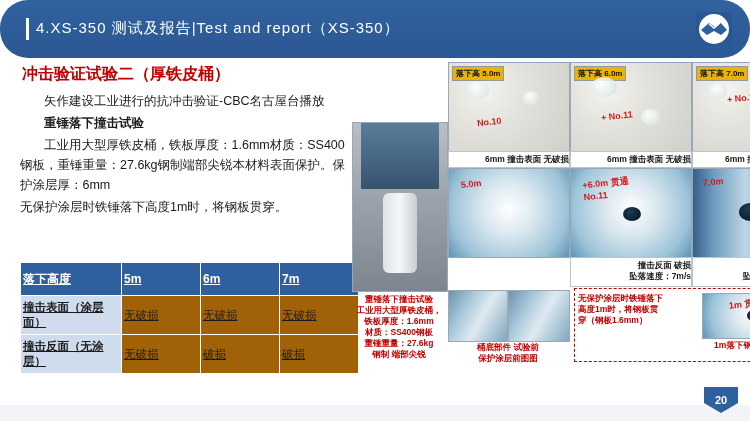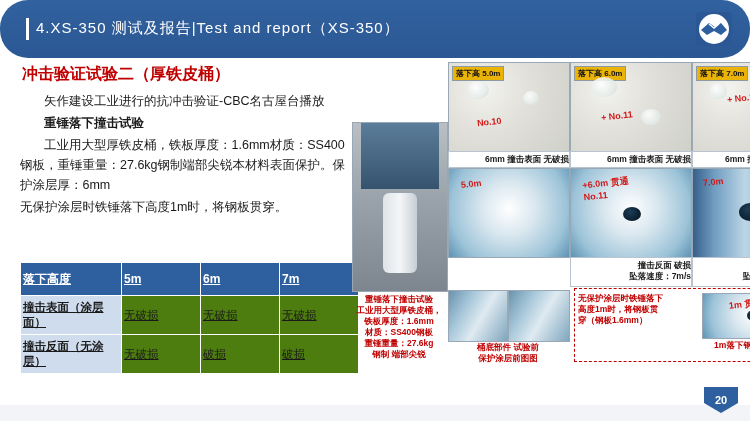--- a/index.html
+++ b/index.html
@@ -49,21 +49,21 @@
     border:1px solid #ffffff;
     font-size:11.5px;text-align:left;vertical-align:middle;
     padding:4px 2px;color:#1a1a1a;text-decoration:underline;
   }
   table.res tr.head td{
     background:#2e5f9e;color:#ffffff;font-weight:bold;height:24px;font-size:12px;
   }
   table.res td.rowhead{
     background:#cfdcee;font-weight:bold;color:#1a1a1a;
   }
-  table.res td.cell{background:#4d7c0f;}
+  table.res td.cell{background:#a16207;}
   table.res td.c1{width:96px;}
   table.res td.c2,table.res td.c3,table.res td.c4{width:74px;}
   
   .photos{position:absolute;left:352px;top:62px;width:380px;height:338px;}
   .ph{position:absolute;overflow:hidden;border:1px solid #9aa7b4;}
   .cap{
     position:absolute;background:#ffffff;color:#1a1a1a;
     font-size:8.5px;font-weight:bold;text-align:right;line-height:11px;
     border:1px solid #b9c4d0;
   }

